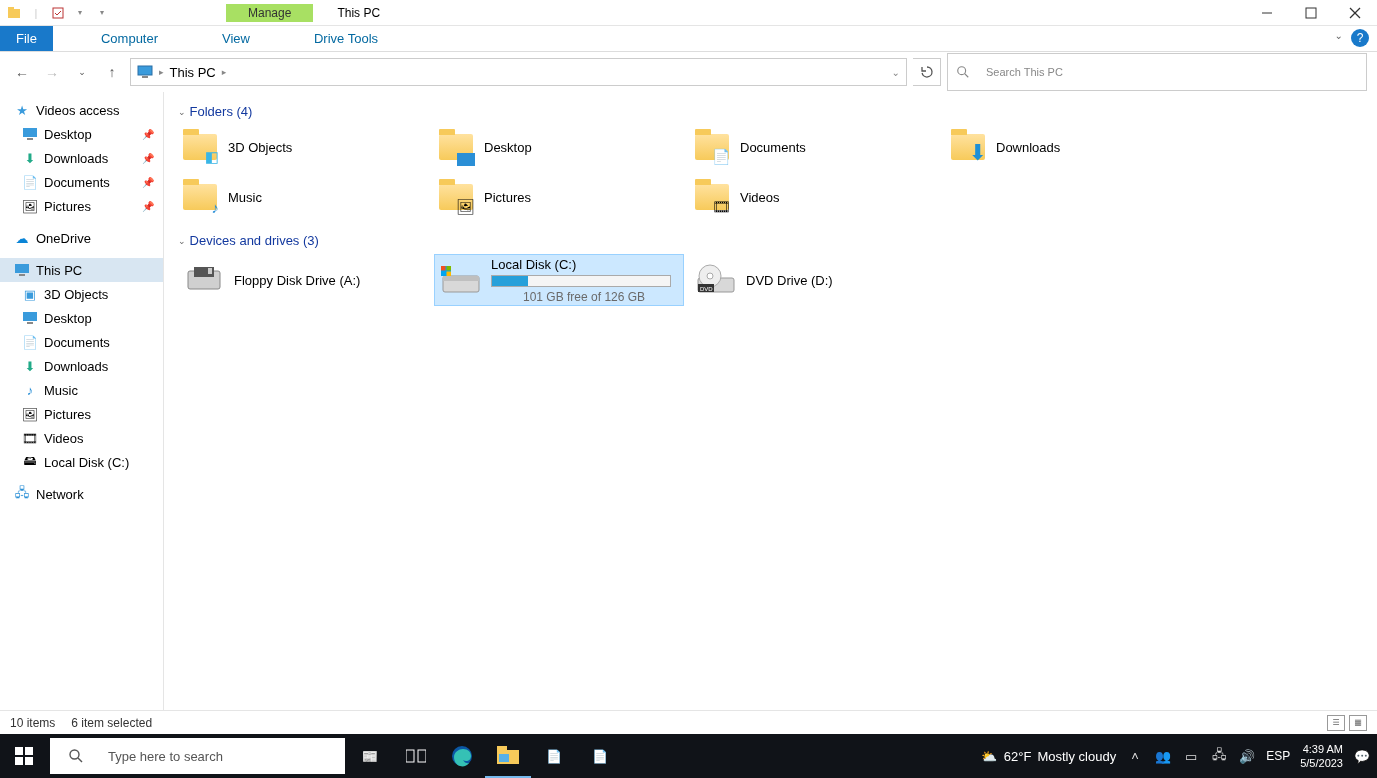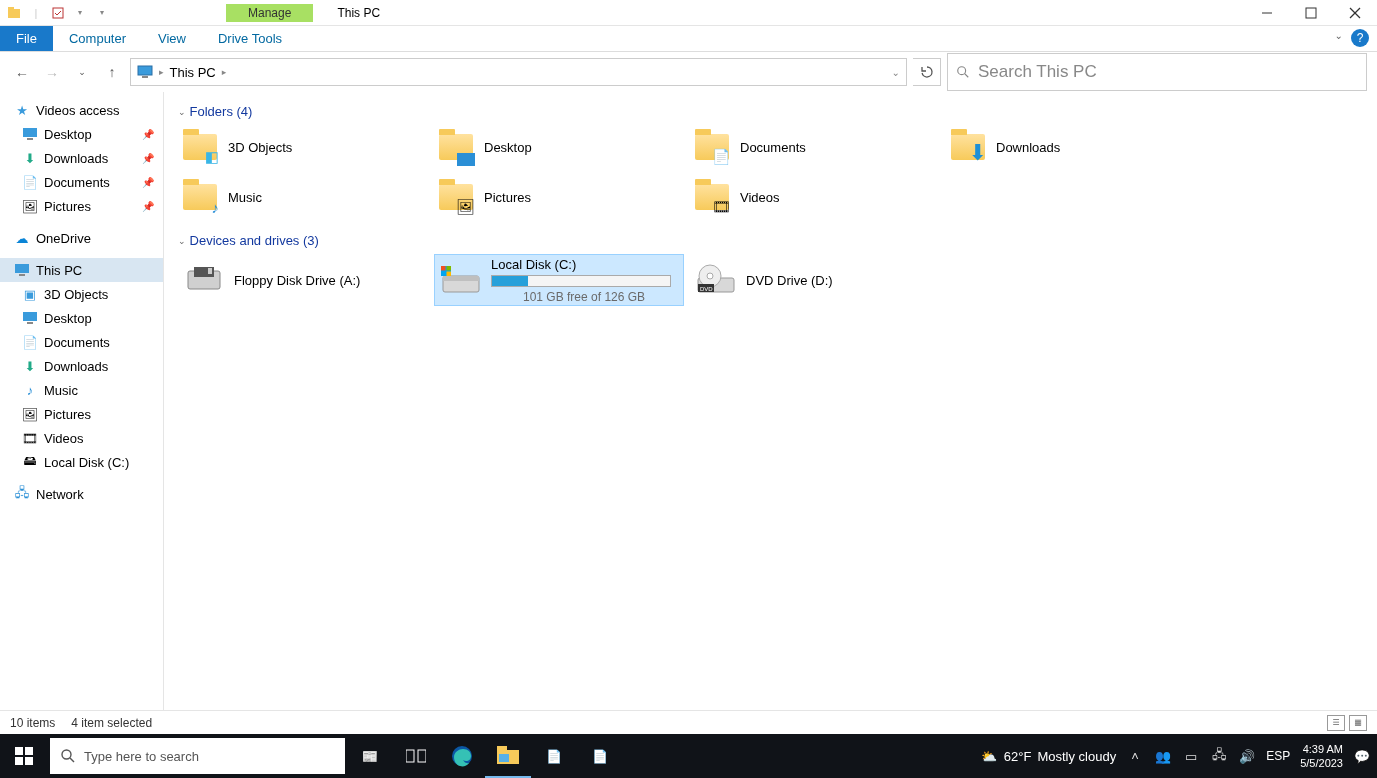--- a/index.html
+++ b/index.html
@@ -8,36 +8,36 @@
 
 .titlebar { height: 26px; background: #fff; border-bottom: 1px solid #e5e5e5; display: flex; align-items: center; font-size: 12px; position: relative; }
 .qat { display: flex; align-items: center; gap: 6px; padding: 0 6px; }
 .qat-icon { width: 16px; height: 16px; display: flex; align-items: center; justify-content: center; font-size: 11px; color: #555; }
 .tab-contextual { background: #a8e063; padding: 2px 22px; color: #333; font-size: 12px; }
 .title-text { padding: 0 24px; font-size: 12px; }
 .win-controls { position: absolute; right: 0; top: 0; display: flex; }
 .win-btn { width: 44px; height: 26px; display: flex; align-items: center; justify-content: center; color: #333; font-size: 13px; }
 
 
-.ribbon { height: 26px; border-bottom: 1px solid #ddd; display: flex; align-items: stretch; font-size: 13px; position: relative; }
+.ribbon { height: 26px; border-bottom: 1px solid #ddd; display: flex; align-items: stretch; font-size: 13px; position: relative; gap: 32px; }
 .ribbon-tab { padding: 0 16px; display: flex; align-items: center; color: #0369a1; }
 .ribbon-tab.file { background: #1979ca; color: #fff; }
 .ribbon-collapse { position: absolute; right: 34px; top: 4px; color: #666; font-size: 10px; }
 .help-btn { position: absolute; right: 8px; top: 3px; width: 18px; height: 18px; border-radius: 50%; background: #1979ca; color: #fff; display: flex; align-items: center; justify-content: center; font-size: 12px; }
 
 
 .navbar { height: 40px; display: flex; align-items: center; gap: 6px; padding: 6px 10px; }
 .nav-arrow { width: 24px; height: 24px; display: flex; align-items: center; justify-content: center; color: #555; font-size: 14px; }
 .nav-arrow.disabled { color: #bbb; }
 .addressbar { flex: 1; height: 28px; border: 1px solid #ccc; display: flex; align-items: center; padding: 0 6px; gap: 6px; font-size: 13px; }
 .addressbar .crumb { display: flex; align-items: center; gap: 4px; }
 .addressbar .sep { color: #888; font-size: 9px; }
 .refresh-box { width: 28px; height: 28px; border: 1px solid #ccc; border-left: none; display: flex; align-items: center; justify-content: center; color: #555; }
 .addrdrop { color: #888; font-size: 10px; margin-left: auto; }
-.searchbox { width: 420px; height: 28px; border: 1px solid #ccc; display: flex; align-items: center; padding: 18px 8px; gap: 8px; color: #888; font-size: 17px; }
+.searchbox { width: 420px; height: 28px; border: 1px solid #ccc; display: flex; align-items: center; padding: 18px 8px; gap: 16px; color: #888; font-size: 11px; }
 .searchbox svg { width: 14px; height: 14px; }
 
 
 .main { display: flex; height: calc(100% - 26px - 26px - 40px - 24px - 44px); }
 .sidebar { width: 164px; border-right: 1px solid #e5e5e5; padding: 6px 0; font-size: 13px; overflow: hidden; }
 .side-item { display: flex; align-items: center; height: 24px; padding: 0 8px 0 22px; gap: 6px; position: relative; }
 .side-item.top { padding-left: 14px; }
 .side-item.selected { background: #d8e6f2; }
 .side-item .pin { position: absolute; right: 8px; color: #7a7a7a; font-size: 10px; }
 .side-icon { width: 16px; height: 16px; display: flex; align-items: center; justify-content: center; }
@@ -64,21 +64,21 @@
 .drive-sub { color:#6a6a6a; font-size:12px;margin-left:32px;}
 
 
 .statusbar { height: 24px; border-top: 1px solid #e5e5e5; display:flex; align-items:center; padding:0 10px; font-size:12px; color:#333; gap:16px;}
 .view-icons { margin-left:auto; display:flex; gap:4px;}
 .view-icons span { width:18px; height:16px; border:1px solid #999; display:flex; align-items:center; justify-content:center; font-size:8px; color:#666;}
 
 
 .taskbar { height: 44px; background:#101318; display:flex; align-items:center; color:#fff; font-size:13px; position:relative;}
 .start-btn { width:48px; height:44px; display:flex; align-items:center; justify-content:center;}
-.searchbar-task { width:295px; height:36px; background:#fff; color:#555; display:flex; align-items:center; padding:0 10px; gap:8px; margin:0 2px;}
+.searchbar-task { width:295px; height:36px; background:#fff; color:#555; display:flex; align-items:center; padding:0 18px; gap:24px; margin:0 2px;}
 .task-icon { width:46px; height:44px; display:flex; align-items:center; justify-content:center;}
 .task-icon.active { border-bottom:2px solid #76b9ed;}
 .tray { margin-left:auto; display:flex; align-items:center; gap:10px; padding-right:6px;}
 .weather { display:flex; align-items:center; gap:6px;}
 .clock { text-align:right; line-height:14px; font-size:11px;}
 .tray-icon { width:18px; height:18px; display:flex; align-items:center; justify-content:center; color:#ddd; font-size:13px;}
 
 
 .callout { position:absolute; right:156px; bottom:24px; width:164px;}
 .callout-box { width:164px; height:112px; background:#f6cfda; border:2px solid #e84f84; display:flex; align-items:center; justify-content:center; color:#e63372; font-size:64px; font-weight:600; box-shadow: 6px 6px 10px rgba(0,0,0,.25);}
@@ -382,21 +382,21 @@
         <span>DVD Drive (D:)</span>
       </div>
     </div>
 
 
   </div>
 </div>
 
 <div class="statusbar">
   <span>10 items</span>
-  <span>4 item selected</span>
+  <span>6 item selected</span>
   <div class="view-icons">
     <span>☰</span>
     <span>▦</span>
   </div>
 </div>
 
 <div class="taskbar">
   <div class="start-btn">
     <svg width="18" height="18">
         <rect x="0" y="0" width="8" height="8" fill="#fff"></rect>

